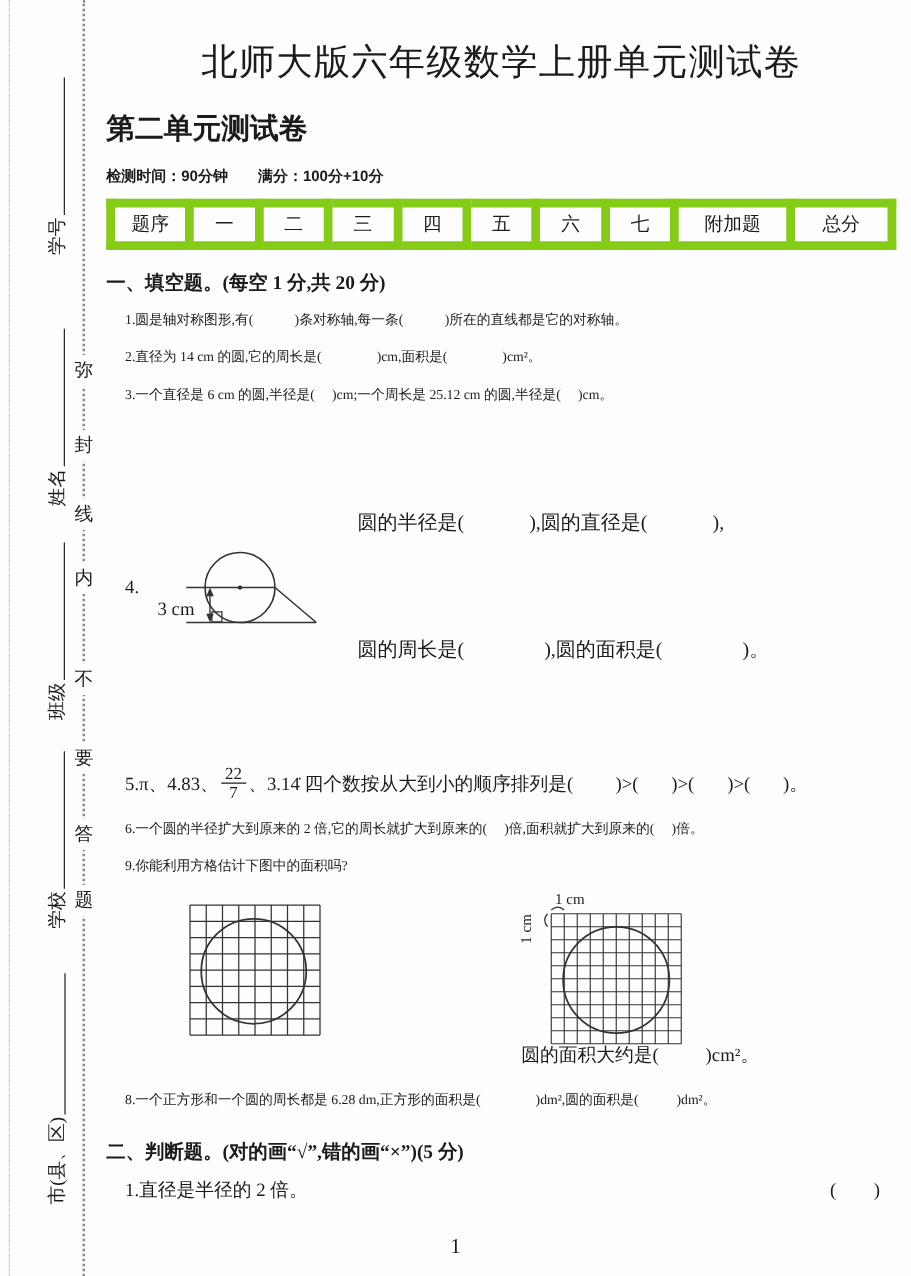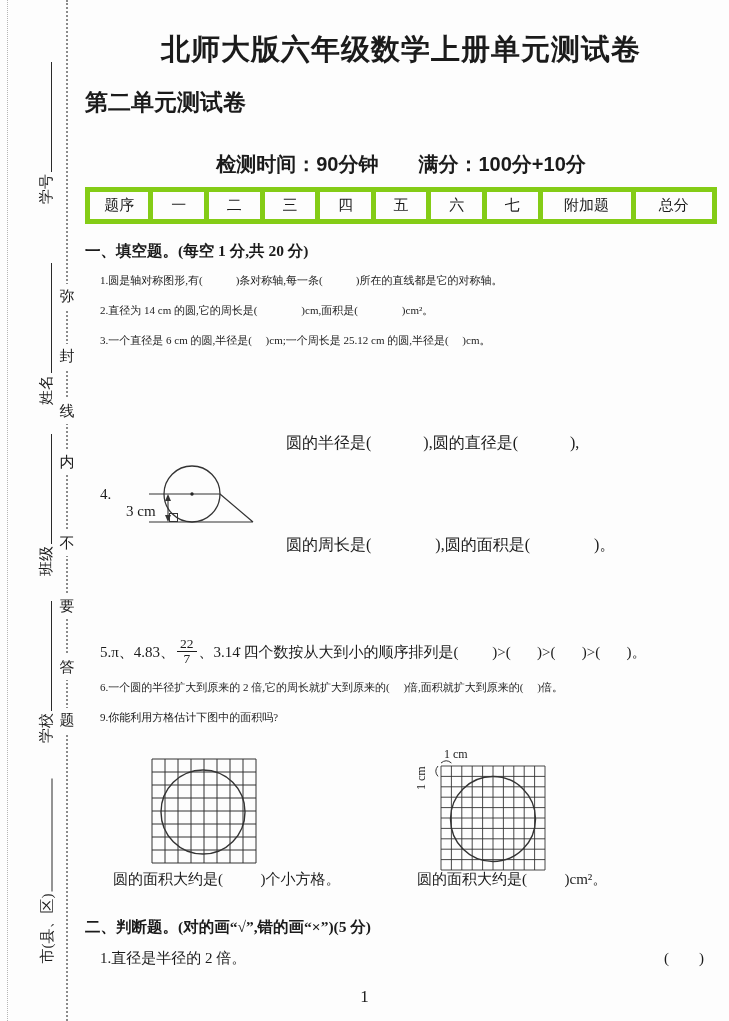--- a/index.html
+++ b/index.html
@@ -17,39 +17,39 @@
     background:#fdfdfd; font-size:15px; padding:3px 0; z-index:2;
   }
   .side-field {
     position:absolute; height:22px; display:flex; align-items:flex-end;
     transform:rotate(-90deg); z-index:1;
   }
   .sf-label { font-size:15px; white-space:nowrap; line-height:20px; }
   .sf-line  { flex:1; border-bottom:1.5px solid #2a2a2a; margin-bottom:4px; margin-left:2px; }
   
   .content { position:absolute; left:85px; top:30px; width:632px; }
-  .title    { font-family:"Liberation Sans","DejaVu Sans",sans-serif; font-weight:bold; font-size:29px; text-align:center; letter-spacing:1px; }
+  .title    { font-family:"Liberation Sans","DejaVu Sans",sans-serif; font-weight:normal; font-size:29px; text-align:center; letter-spacing:1px; }
   .subtitle { font-family:"Liberation Sans","DejaVu Sans",sans-serif; font-weight:bold; font-size:23px; text-align:left; margin-top:17px; }
-  .info     { font-family:"Liberation Sans","DejaVu Sans",sans-serif; font-weight:bold; font-size:20px; text-align:center; margin-top:33px; }
+  .info     { font-family:"Liberation Sans","DejaVu Sans",sans-serif; font-weight:bold; font-size:12px; margin-top:15px; }
   table.score { border-collapse:collapse; width:632px; margin-top:9px; border:2px solid #222; text-align:center; font-size:15px; }
-  table.score td { border:5px solid #84cc16; height:23px; padding:4px 2px; }
+  table.score td { border:7px solid #84cc16; height:23px; padding:4px 2px; }
   .sec-head { margin-top:13px; font-size:15.5px; font-weight:bold; line-height:28px; white-space:pre-wrap; }
   .sec-note { font-weight:bold; }
   .q { font-size:11px; line-height:30px; padding-left:30px; text-indent:-15px; white-space:pre-wrap; }
   
   .q4row { display:flex; align-items:center; padding-left:15px; margin:3px 0 2px 0; }
   .q4num { font-size:15px; width:18px; }
   .q4fig { flex:0 0 auto; }
   .q4text { margin-left:28px; font-size:16px; line-height:34px; white-space:pre-wrap; }
   
   .q5 { font-size:15px; line-height:40px; padding-left:15px; white-space:pre-wrap; }
   .frac { display:inline-flex; flex-direction:column; text-align:center; vertical-align:middle; line-height:1.05; font-size:13.5px; margin:0 2px; position:relative; top:-2px; }
   .frac .num { border-bottom:1.2px solid #1b1b1b; padding:0 3px; }
   
-  .figures-row { position:relative; height:152px; margin-top:16px; }
+  .figures-row { position:relative; height:152px; margin-top:5px; }
   .figures-row svg { position:absolute; }
   .caption { position:absolute; top:122px; font-size:15px; white-space:pre-wrap; }
   
   .judge-item { display:flex; justify-content:space-between; padding-left:15px; padding-right:13px; font-size:15px; line-height:35px; }
   .judge-blank { white-space:pre; }
   .page-num { position:absolute; bottom:14px; left:0; width:729px; text-align:center; font-size:17px; }
   svg line, svg path, svg circle, svg rect { stroke:#333; fill:none; }
   svg .dot { fill:#1b1b1b; stroke:none; }
   svg .ah  { fill:#333; stroke:none; }
   svg text { fill:#1b1b1b; stroke:none; font-family:"Liberation Serif","DejaVu Serif",serif; }
@@ -162,24 +162,24 @@
         <circle cx="51" cy="53" r="42" stroke-width="1.4"></circle>
       </svg>
       <svg style="left:328px; top:0" width="136" height="126" viewBox="0 0 136 126">
         <path stroke-width="0.9" d="M28 18H132 M28 28.4H132 M28 38.8H132 M28 49.2H132 M28 59.6H132 M28 70H132 M28 80.4H132 M28 90.8H132 M28 101.2H132 M28 111.6H132 M28 122H132 M28 18V122 M38.4 18V122 M48.8 18V122 M59.2 18V122 M69.6 18V122 M80 18V122 M90.4 18V122 M100.8 18V122 M111.2 18V122 M121.6 18V122 M132 18V122"></path>
         <circle cx="80" cy="71" r="42.5" stroke-width="1.4"></circle>
         <path d="M28 15 Q33.2 10.5 38.4 15" stroke-width="1"></path>
         <path d="M25 18 Q20.5 23.2 25 28.4" stroke-width="1"></path>
         <text x="31" y="10" font-size="12">1 cm</text>
         <text x="12" y="42" font-size="12" transform="rotate(-90 12 42)">1 cm</text>
       </svg>
-      <div class="caption" style="left:28px">圆的面积大约是(&nbsp;&nbsp;&nbsp;&nbsp;&nbsp;&nbsp;&nbsp;&nbsp;&nbsp;&nbsp;)个小方格。</div>
       <div class="caption" style="left:332px">圆的面积大约是(&nbsp;&nbsp;&nbsp;&nbsp;&nbsp;&nbsp;&nbsp;&nbsp;&nbsp;&nbsp;)cm²。</div>
     </div>
 
+    <div class="q">8.一个正方形和一个圆的周长都是 6.28 dm,正方形的面积是(&nbsp;&nbsp;&nbsp;&nbsp;&nbsp;&nbsp;&nbsp;&nbsp;&nbsp;&nbsp;&nbsp;&nbsp;&nbsp;&nbsp;&nbsp;&nbsp;)dm²,圆的面积是(&nbsp;&nbsp;&nbsp;&nbsp;&nbsp;&nbsp;&nbsp;&nbsp;&nbsp;&nbsp;&nbsp;)dm²。</div>
 
     <div class="sec-head"><span>二、判断题。</span><span class="sec-note">(对的画“√”,错的画“×”)(5 分)</span></div>
 
     <div class="judge-item">
       <span>1.直径是半径的 2 倍。</span>
       <span class="judge-blank">(&nbsp;&nbsp;&nbsp;&nbsp;&nbsp;&nbsp;&nbsp;&nbsp;)</span>
     </div>
 
   </div>
 

